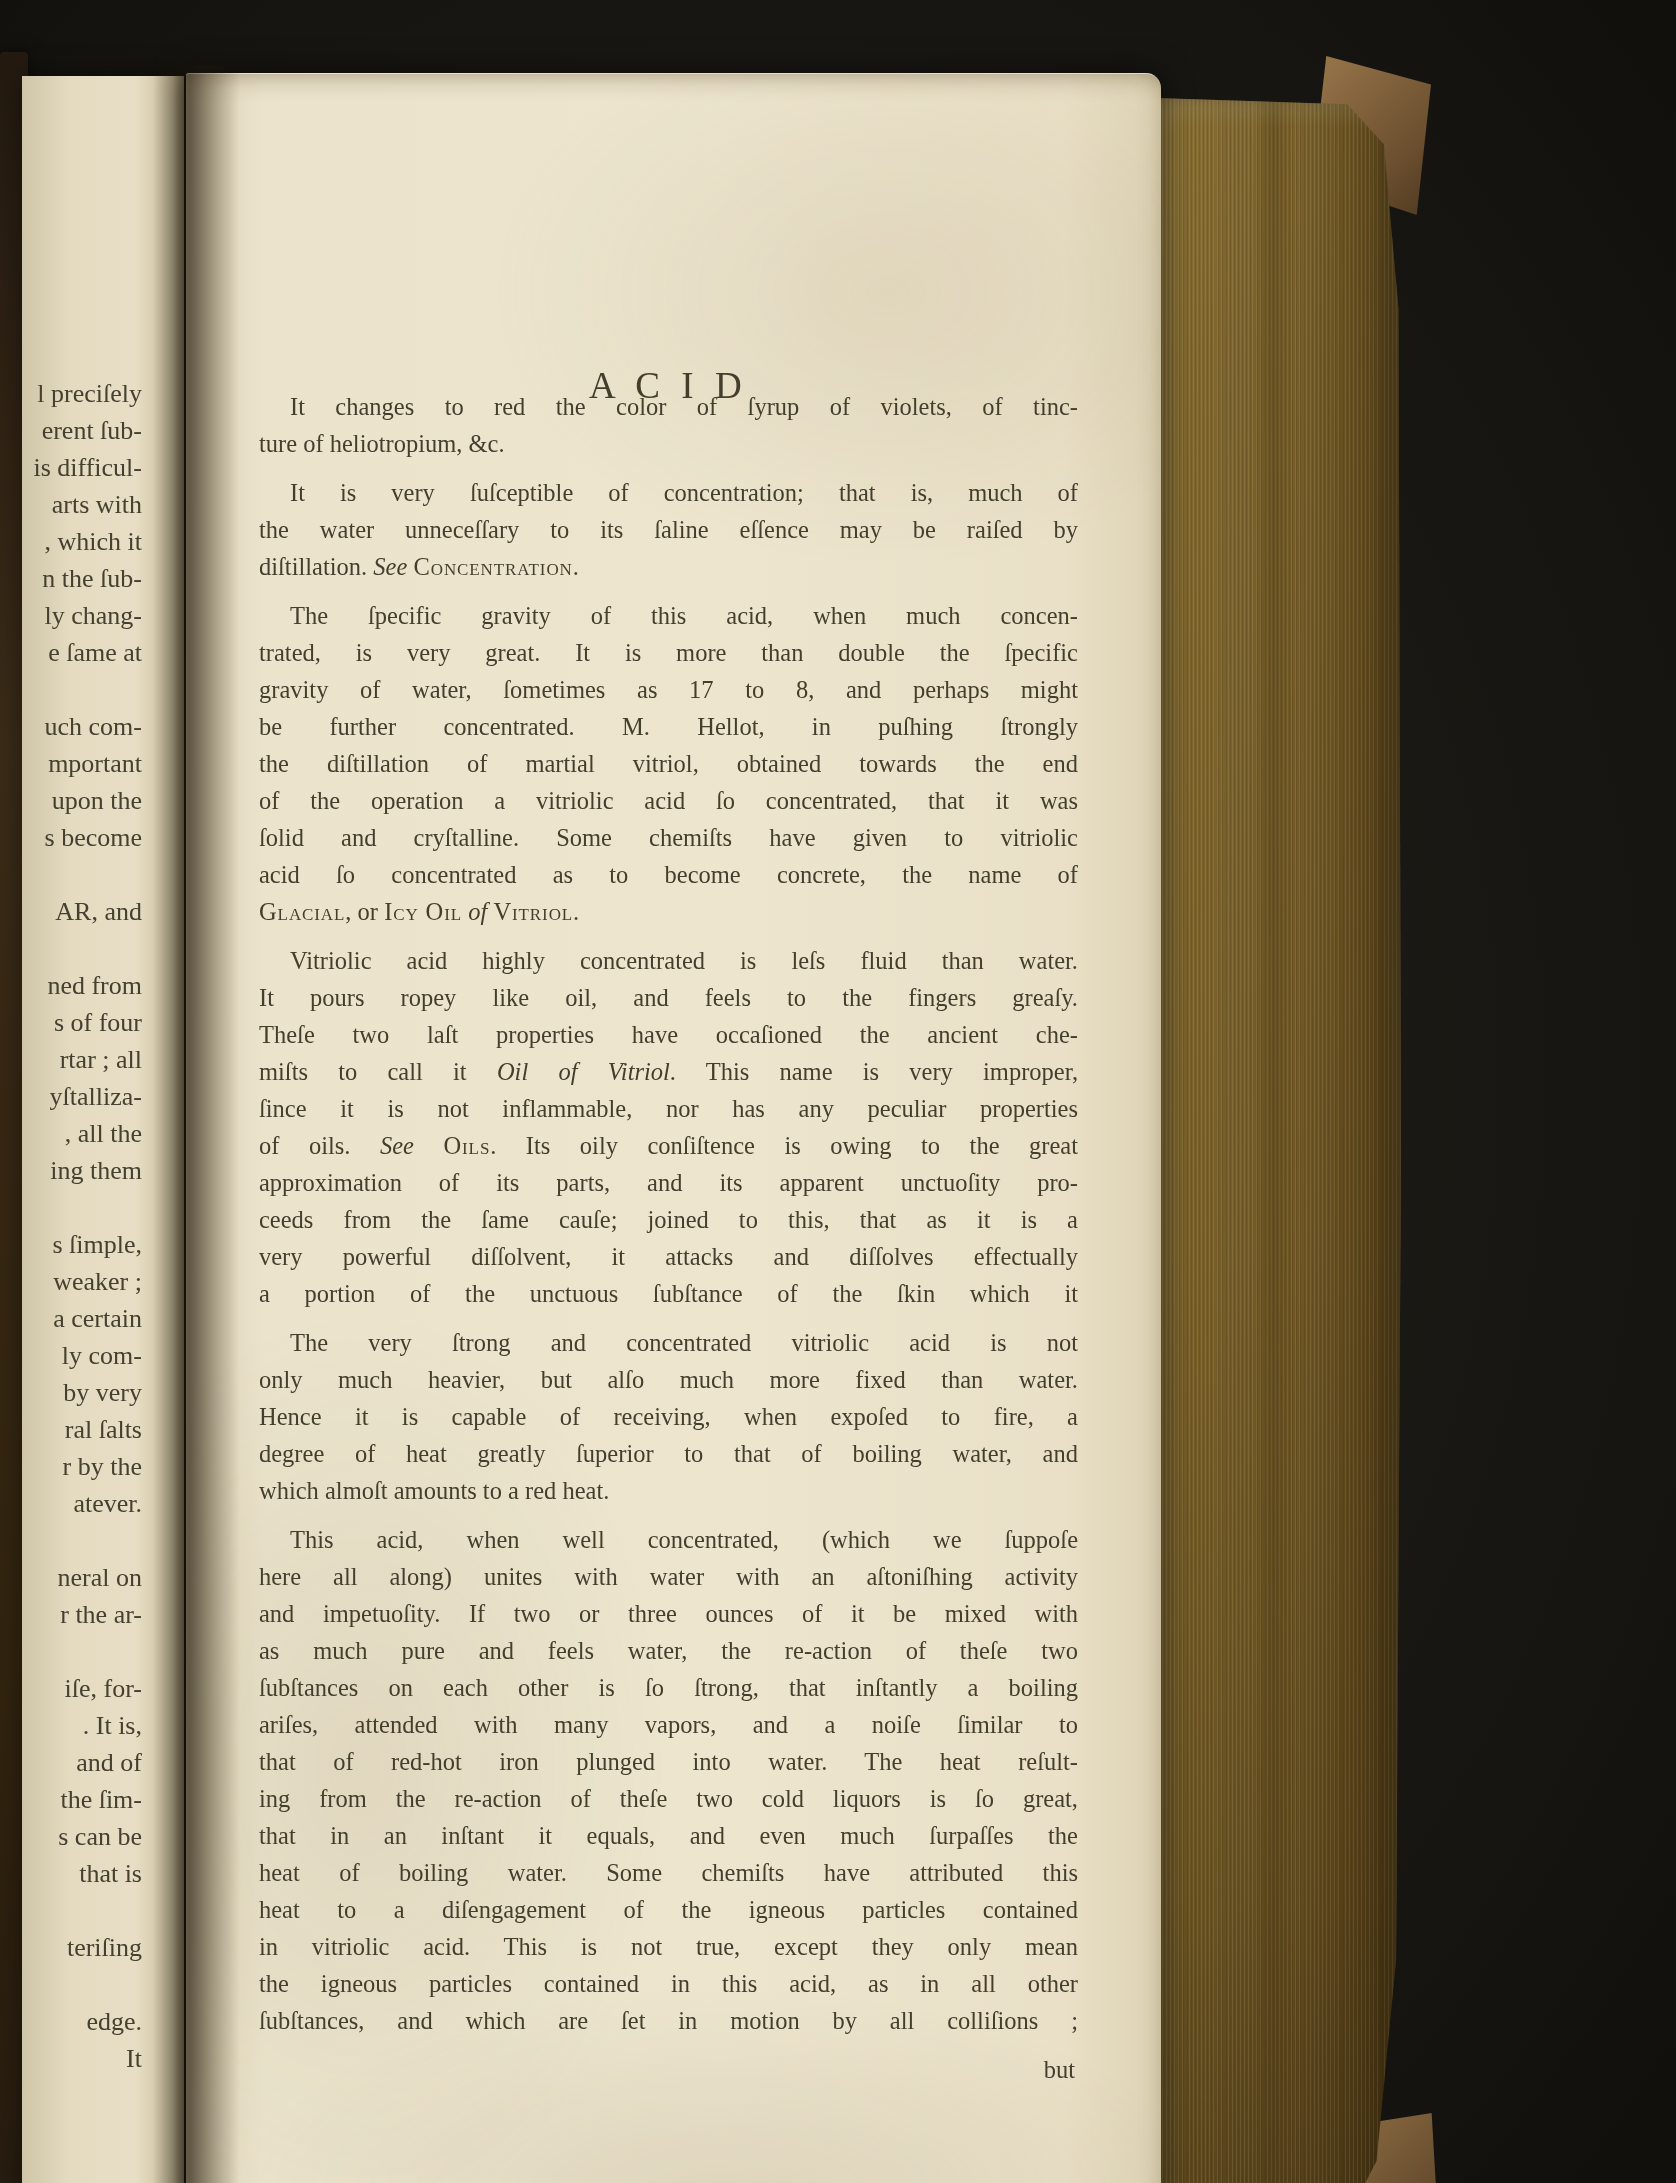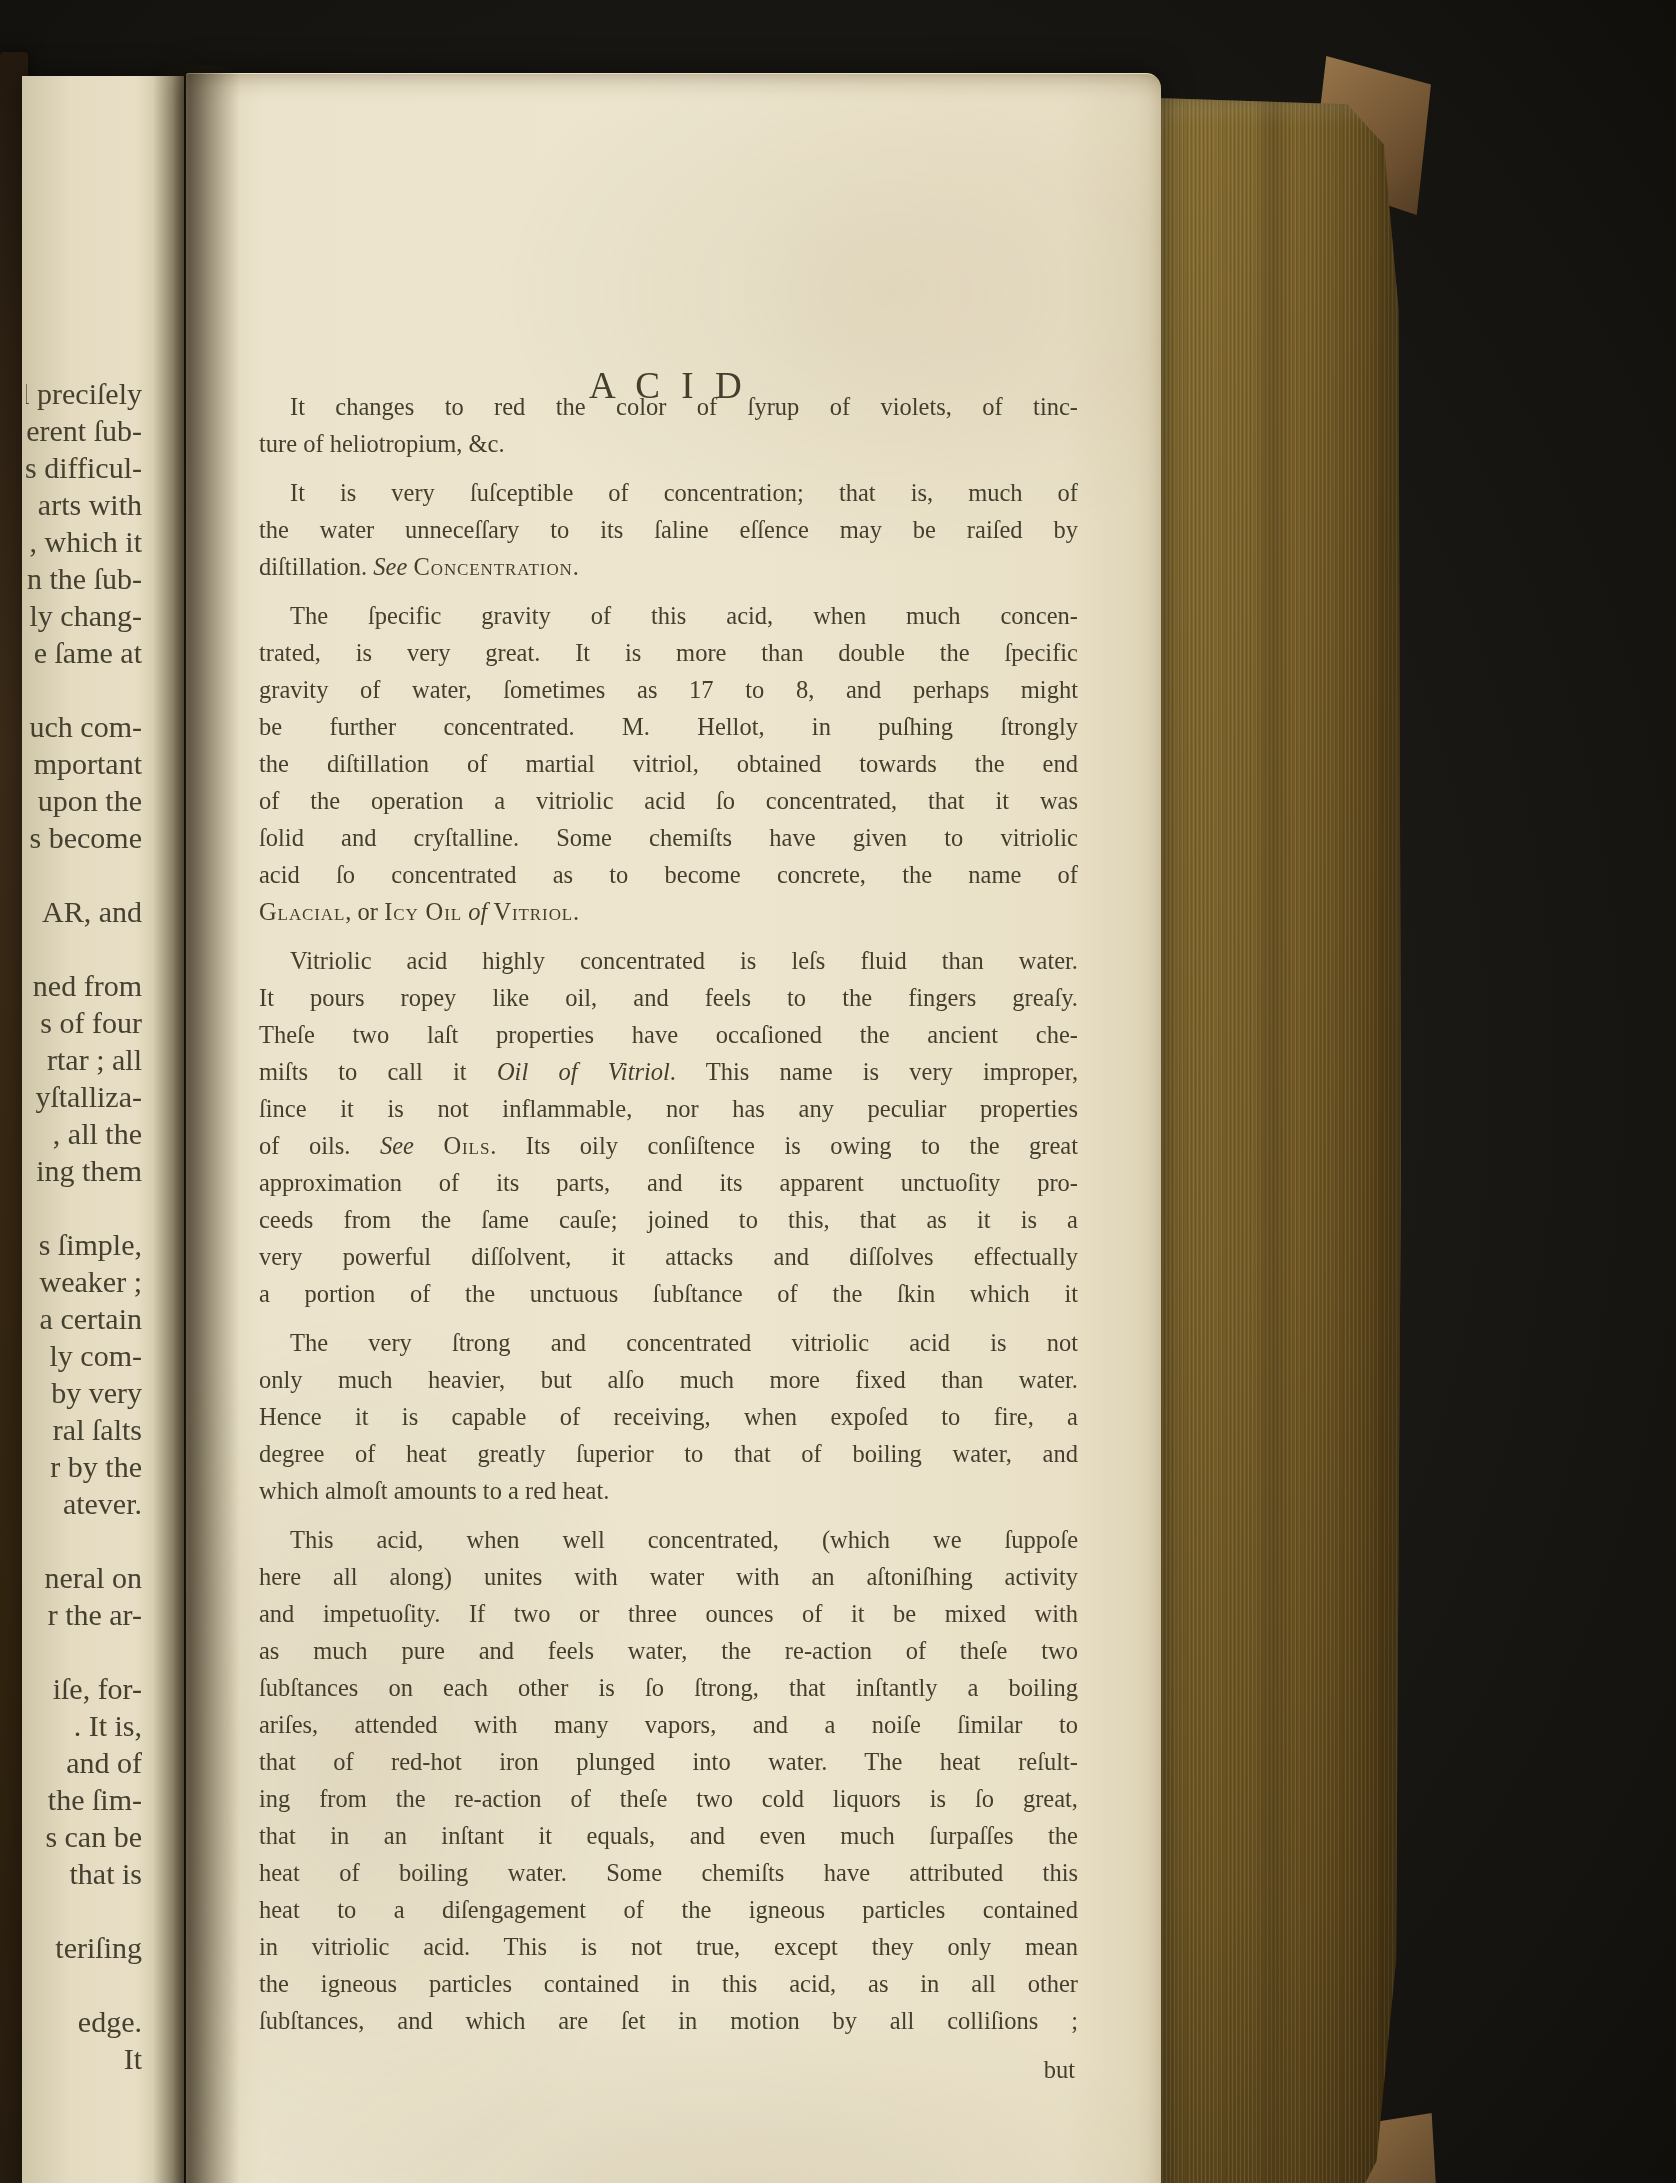--- a/index.html
+++ b/index.html
@@ -13,21 +13,21 @@
     position:absolute;left:0;top:52px;width:28px;height:2306px;border-radius:4.4px;
     background:linear-gradient(180deg,#241a10,#3b2b18 30%,#32240f 70%,#241a10);
     box-shadow:0 0 17.5px rgba(0,0,0,.6);
   }
   
   .left-page{
     position:absolute;left:22px;top:76px;width:162px;height:2161px;z-index:1;
     background:linear-gradient(90deg,#cfc5a8 0%,#e4dbc1 30%,#e7dec5 70%,#c9bd9c 93%,#9a8c6b 100%);
     box-shadow:0 0 26px rgba(0,0,0,.45);
   }
-  .fragments{position:absolute;top:299px;left:3.5px;right:42px;color:#45402f;font-size:30px;}
+  .fragments{position:absolute;top:299px;left:3.5px;right:42px;color:#45402f;font-size:26px;}
   .frag-line{display:flex;justify-content:flex-end;height:37px;line-height:37px;overflow:hidden;}
   .frag-line span{white-space:nowrap;}
   .frag-gap{height:37px;}
   
   .gutter{
     position:absolute;left:153px;top:65px;width:87px;height:2188px;z-index:3;pointer-events:none;
     background:linear-gradient(90deg,rgba(25,18,8,0) 0%,rgba(25,18,8,.5) 42%,rgba(35,26,12,.35) 60%,rgba(25,18,8,0) 100%);
   }
   
   .main-page{

